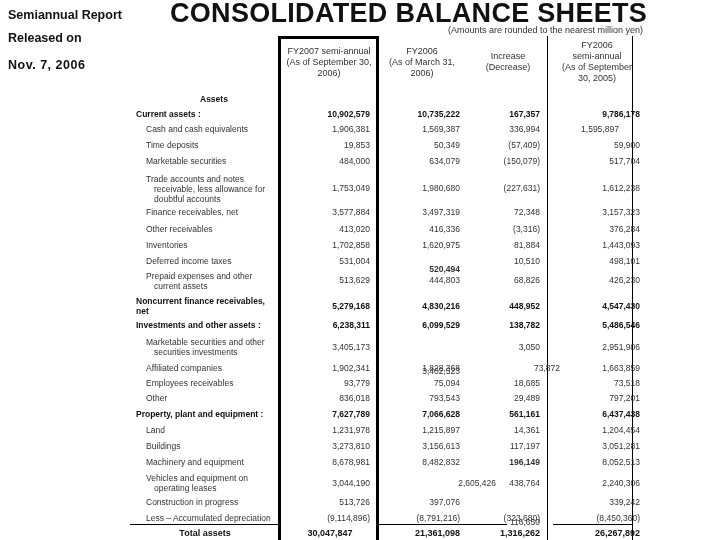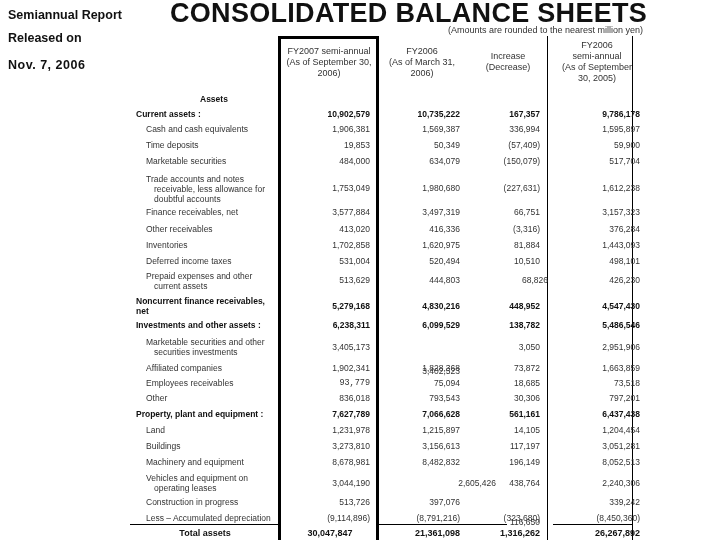--- a/index.html
+++ b/index.html
@@ -93,21 +93,21 @@
       <div class="num c1" style="top: 0px;">10,902,579</div>
       <div class="num c2" style="top: 0px;">10,735,222</div>
       <div class="num c3" style="top: 0px;">167,357</div>
       <div class="num c4" style="top: 0px;">9,786,178</div>
     </div>
     <div class="row sub" style="top: 124px;">
       <div class="lbl">Cash and cash equivalents</div>
       <div class="num c1" style="top: 0px;">1,906,381</div>
       <div class="num c2" style="top: 0px;">1,569,387</div>
       <div class="num c3" style="top: 0px;">336,994</div>
-      <div class="num c4" style="top: 0px;">1,595,897</div>
+      <div class="num c4" style="top: 0px; text-align: center;">1,595,897</div>
     </div>
     <div class="row sub" style="top: 140px;">
       <div class="lbl">Time deposits</div>
       <div class="num c1" style="top: 0px;">19,853</div>
       <div class="num c2" style="top: 0px;">50,349</div>
       <div class="num c3" style="top: 0px;">(57,409)</div>
       <div class="num c4" style="top: 0px;">59,900</div>
     </div>
     <div class="row sub" style="top: 156px;">
       <div class="lbl">Marketable securities</div>
@@ -120,49 +120,49 @@
       <div class="lbl wrap2" style="width: 120px;">Trade accounts and notes receivable, less allowance for doubtful accounts</div>
       <div class="num c1" style="top: 9px;">1,753,049</div>
       <div class="num c2" style="top: 9px;">1,980,680</div>
       <div class="num c3" style="top: 9px;">(227,631)</div>
       <div class="num c4" style="top: 9px;">1,612,238</div>
     </div>
     <div class="row sub" style="top: 207px;">
       <div class="lbl">Finance receivables, net</div>
       <div class="num c1" style="top: 0px;">3,577,884</div>
       <div class="num c2" style="top: 0px;">3,497,319</div>
-      <div class="num c3" style="top: 0px;">66,751</div>
+      <div class="num c3" style="top: 0px;">72,348</div>
       <div class="num c4" style="top: 0px;">3,157,323</div>
     </div>
     <div class="row sub" style="top: 224px;">
       <div class="lbl">Other receivables</div>
       <div class="num c1" style="top: 0px;">413,020</div>
       <div class="num c2" style="top: 0px;">416,336</div>
       <div class="num c3" style="top: 0px;">(3,316)</div>
       <div class="num c4" style="top: 0px;">376,284</div>
     </div>
     <div class="row sub" style="top: 240px;">
       <div class="lbl">Inventories</div>
       <div class="num c1" style="top: 0px;">1,702,858</div>
       <div class="num c2" style="top: 0px;">1,620,975</div>
       <div class="num c3" style="top: 0px;">81,884</div>
       <div class="num c4" style="top: 0px;">1,443,093</div>
     </div>
     <div class="row sub" style="top: 256px;">
       <div class="lbl">Deferred income taxes</div>
       <div class="num c1" style="top: 0px;">531,004</div>
-      <div class="num c2" style="top: 0px;">520,494</div>
+      <div class="num c2" style="top: 8px; font-weight: bold;">520,494</div>
       <div class="num c3" style="top: 0px;">10,510</div>
       <div class="num c4" style="top: 0px;">498,101</div>
     </div>
     <div class="row sub" style="top: 271px;">
       <div class="lbl wrap2" style="width: 110px;">Prepaid expenses and other current assets</div>
       <div class="num c1" style="top: 4px;">513,629</div>
       <div class="num c2" style="top: 4px;">444,803</div>
-      <div class="num c3" style="top: 4px; padding-left: 8px;">68,826</div>
+      <div class="num c3" style="top: 4px;">68,826</div>
       <div class="num c4" style="top: 4px;">426,230</div>
     </div>
     <div class="row bold" style="top: 296px;">
       <div class="lbl" style="width: 138px;">Noncurrent finance receivables, net</div>
       <div class="num c1" style="top: 5px;">5,279,168</div>
       <div class="num c2" style="top: 5px;">4,830,216</div>
       <div class="num c3" style="top: 5px;">448,952</div>
       <div class="num c4" style="top: 5px;">4,547,430</div>
     </div>
     <div class="row bold" style="top: 320px;">
@@ -176,63 +176,63 @@
       <div class="lbl wrap2" style="width: 130px;">Marketable securities and other securities investments</div>
       <div class="num c1" style="top: 5px;">3,405,173</div>
       <div class="num c2" style="top: 5px; margin-top: 24px;">3,402,523</div>
       <div class="num c3" style="top: 5px;">3,050</div>
       <div class="num c4" style="top: 5px;">2,951,906</div>
     </div>
     <div class="row sub" style="top: 363px;">
       <div class="lbl">Affiliated companies</div>
       <div class="num c1" style="top: 0px;">1,902,341</div>
       <div class="num c2" style="top: 0px;">1,828,368</div>
-      <div class="num c3" style="top: 0px;">73,872</div>
+      <div class="num c3" style="top: 0px; margin-left: 20px;">73,872</div>
       <div class="num c4" style="top: 0px;">1,663,859</div>
     </div>
     <div class="row sub" style="top: 378px;">
       <div class="lbl">Employees receivables</div>
-      <div class="num c1" style="top: 0px; font-family: Liberation Mono, monospace;">93,779</div>
+      <div class="num c1" style="top: 0px;">93,779</div>
       <div class="num c2" style="top: 0px;">75,094</div>
       <div class="num c3" style="top: 0px;">18,685</div>
       <div class="num c4" style="top: 0px;">73,518</div>
     </div>
     <div class="row sub" style="top: 393px;">
       <div class="lbl">Other</div>
       <div class="num c1" style="top: 0px;">836,018</div>
       <div class="num c2" style="top: 0px;">793,543</div>
-      <div class="num c3" style="top: 0px;">30,306</div>
+      <div class="num c3" style="top: 0px;">29,489</div>
       <div class="num c4" style="top: 0px;">797,201</div>
     </div>
     <div class="row bold" style="top: 409px;">
       <div class="lbl">Property, plant and equipment :</div>
       <div class="num c1" style="top: 0px;">7,627,789</div>
       <div class="num c2" style="top: 0px;">7,066,628</div>
       <div class="num c3" style="top: 0px;">561,161</div>
       <div class="num c4" style="top: 0px;">6,437,438</div>
     </div>
     <div class="row sub" style="top: 425px;">
       <div class="lbl">Land</div>
       <div class="num c1" style="top: 0px;">1,231,978</div>
       <div class="num c2" style="top: 0px;">1,215,897</div>
-      <div class="num c3" style="top: 0px;">14,105</div>
+      <div class="num c3" style="top: 0px;">14,361</div>
       <div class="num c4" style="top: 0px;">1,204,454</div>
     </div>
     <div class="row sub" style="top: 441px;">
       <div class="lbl">Buildings</div>
       <div class="num c1" style="top: 0px;">3,273,810</div>
       <div class="num c2" style="top: 0px;">3,156,613</div>
       <div class="num c3" style="top: 0px;">117,197</div>
       <div class="num c4" style="top: 0px;">3,051,281</div>
     </div>
     <div class="row sub" style="top: 457px;">
       <div class="lbl">Machinery and equipment</div>
       <div class="num c1" style="top: 0px;">8,678,981</div>
       <div class="num c2" style="top: 0px;">8,482,832</div>
-      <div class="num c3" style="top: 0px;">196,149</div>
+      <div class="num c3" style="top: 0px; font-weight: bold;">196,149</div>
       <div class="num c4" style="top: 0px;">8,052,513</div>
     </div>
     <div class="row sub" style="top: 473px;">
       <div class="lbl wrap2" style="width: 118px;">Vehicles and equipment on operating leases</div>
       <div class="num c1" style="top: 5px;">3,044,190</div>
       <div class="num c2" style="top: 5px; margin-left: 36px;">2,605,426</div>
       <div class="num c3" style="top: 5px;">438,764</div>
       <div class="num c4" style="top: 5px;">2,240,306</div>
     </div>
     <div class="row sub" style="top: 497px;">

